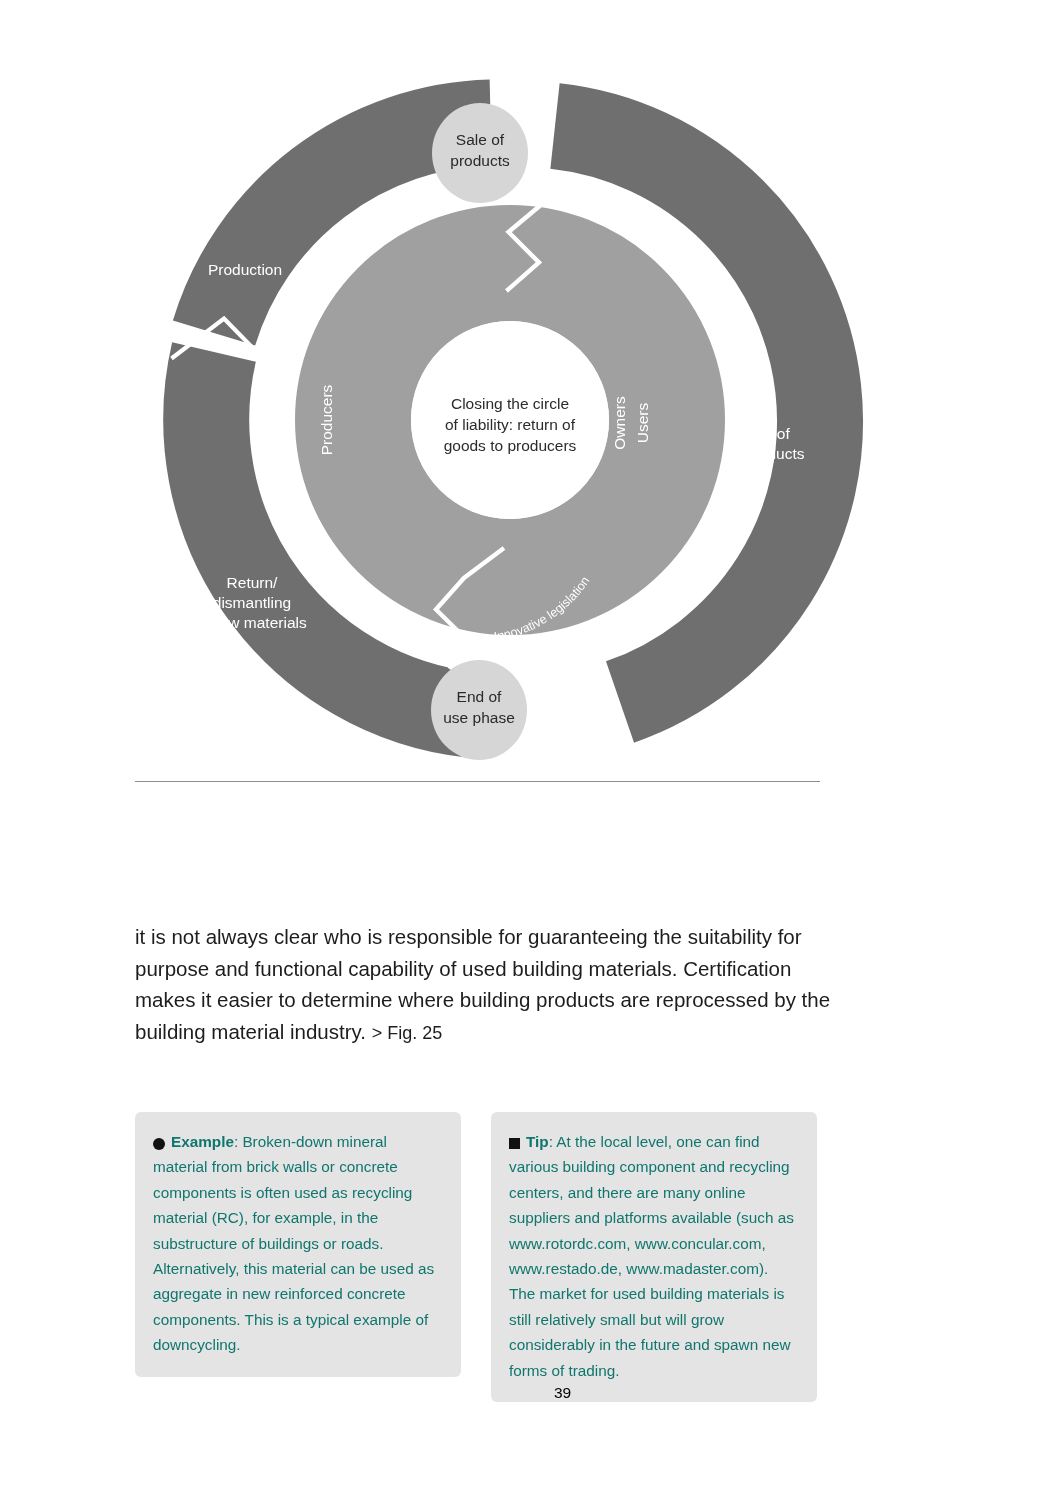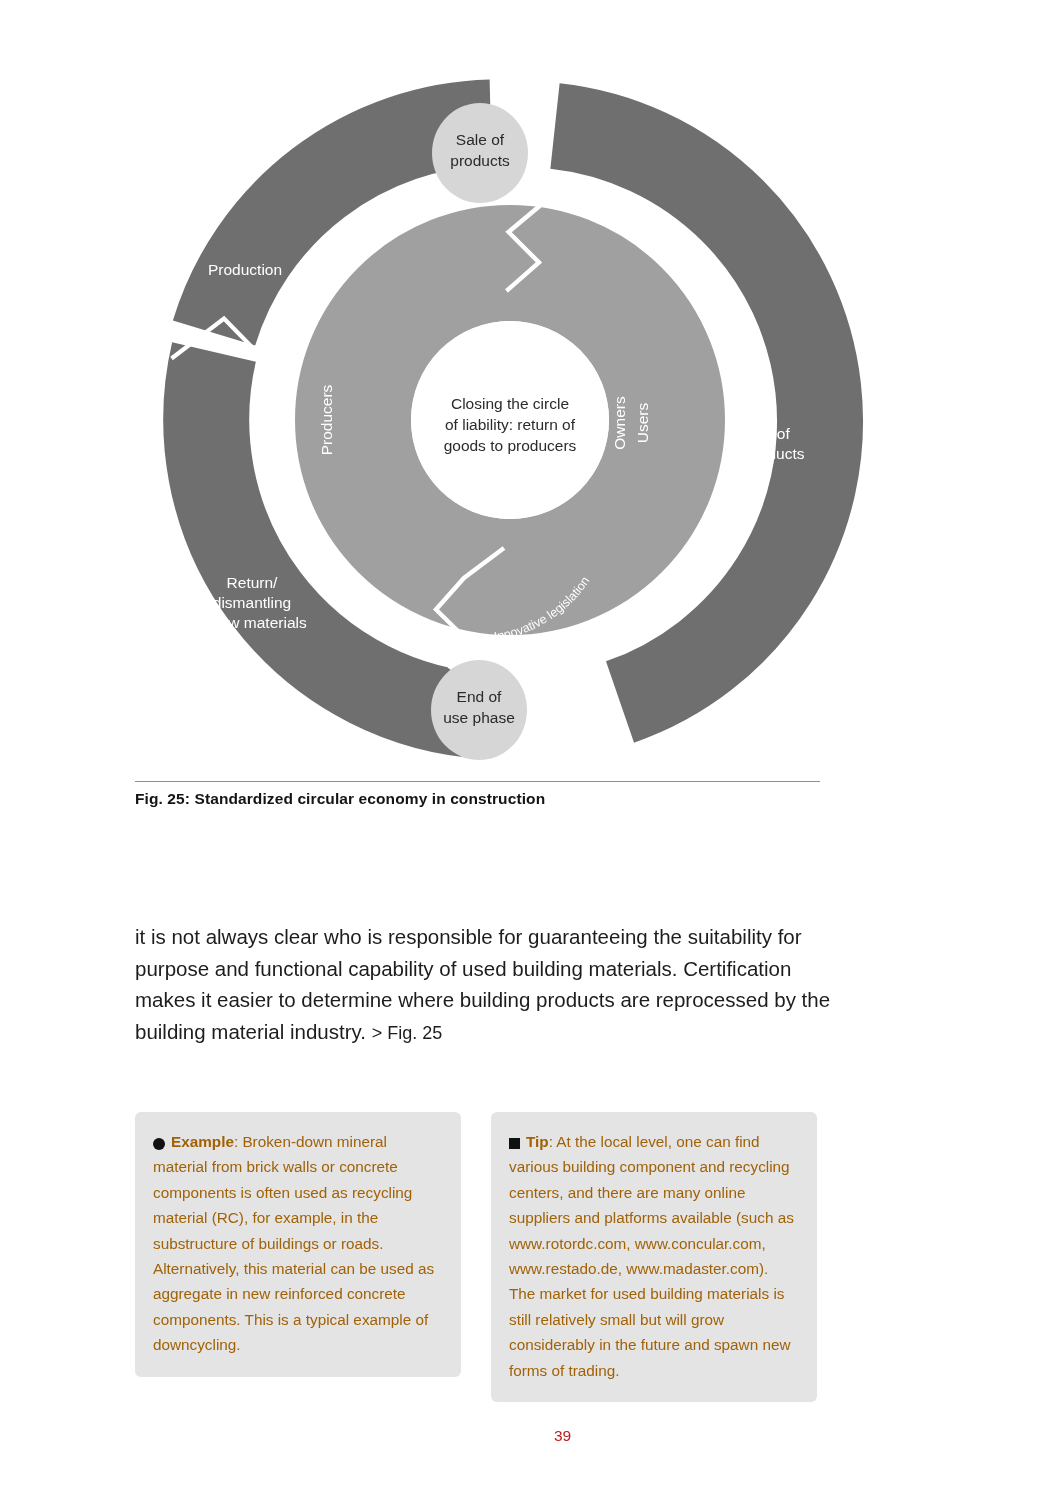--- a/index.html
+++ b/index.html
@@ -102,21 +102,21 @@
     align-items: flex-start;
   }
   .callout {
     background: #e4e4e4;
     border-radius: 6px;
     width: 326px;
     box-sizing: border-box;
     padding: 17px 20px 19px 18px;
     font-size: 15.3px;
     line-height: 25.4px;
-    color: #a16207;
+    color: #0f766e;
   }
   .callout .marker {
     display: inline-block;
     font-size: 12px;
     line-height: 1;
     vertical-align: middle;
     position: relative;
     top: -1px;
     margin-right: 4px;
     color: #111;
@@ -141,25 +141,25 @@
     top: 1px;
   }
   .callout .lead {
     font-weight: bold;
   }
 
   
   #page-number {
     position: absolute;
     left: 0;
-    top: 1427px;
+    top: 1384px;
     width: 1057px;
     text-align: center;
     font-size: 15.5px;
-    color: #b91c1c;
+    color: #000000;
     padding-left: 68px;
     box-sizing: border-box;
   }
 </style>
 </head>
 <body>
 
 <div id="figure-block">
 
   <svg id="diagram-svg" viewBox="0 0 760 690">
@@ -269,21 +269,20 @@
     </text>
 
     <g>
       <text class="diagram-center-text" text-anchor="middle" x="380" y="334">Closing the circle</text>
       <text class="diagram-center-text" text-anchor="middle" x="380" y="355">of liability: return of</text>
       <text class="diagram-center-text" text-anchor="middle" x="380" y="376">goods to producers</text>
     </g>
   </svg>
 
   <div id="caption-rule"></div>
-  <div id="figure-caption">Fig. 25: Standardized circular economy in construction</div>
 </div>
 
 <div id="body-paragraph"><span>it is not always clear who is responsible for guaranteeing the suitability for purpose and functional capability of used building materials. Certification makes it easier to determine where building products are reprocessed by the building material industry.</span> <span class="figref">&gt; Fig. 25</span></div>
 
 <div id="callouts">
 
   <div class="callout">
     <span class="marker dot"></span><span class="lead">Example</span><span>: </span><span>Broken-down mineral material from brick walls or concrete components is often used as recycling material (RC), for example, in the substructure of buildings or roads. Alternatively, this material can be used as aggregate in new reinforced concrete components. This is a typical example of downcycling.</span>
   </div>
 

